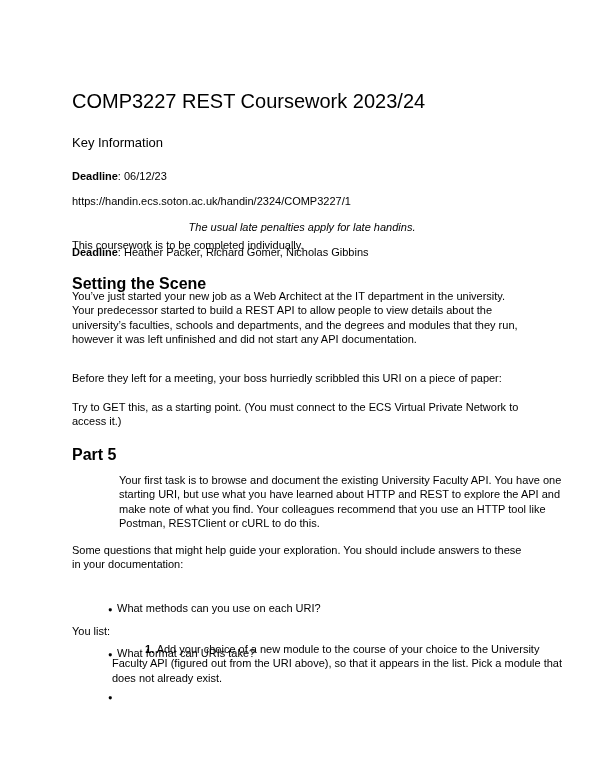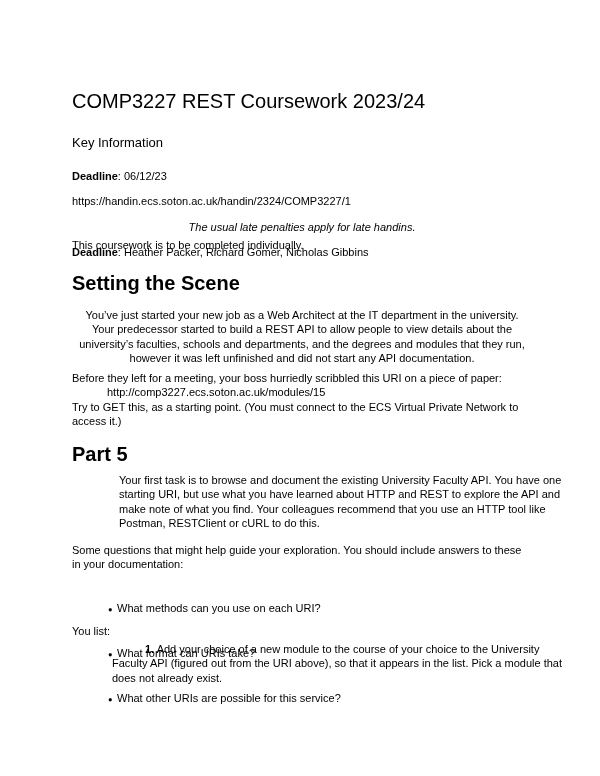--- a/index.html
+++ b/index.html
@@ -20,34 +20,34 @@
     line-height: 25px;
     font-weight: 400;
   }
   .h-key {
     top: 133px;
     font-size: 13px;
     line-height: 19px;
     font-weight: 400;
   }
   .h-section {
-    font-size: 20px;
+    font-size: 16px;
     line-height: 21px;
     font-weight: 700;
   }
   .h-setting { top: 273px; }
   .h-part1 { top: 444px; }
   .body, .line {
     font-size: 11px;
     line-height: 14.4px;
     white-space: pre-wrap;
   }
   .key-lines { top: 158px; }
   .note { top: 238px; font-weight: 400; }
-  .scene-p1 { top: 308px; text-align: center; }
+  .scene-p1 { top: 289px; }
   .scene-p2 { top: 371px; }
   .p1-p1 { top: 473px; margin-left: 47px; }
   .p1-p2 { top: 543px; }
   .bullet-list { top: 572px; }
   .you-must { top: 624px; }
   .item1 { top: 642px; text-indent: 33px; margin-left: 40px; }
   .b { font-weight: 700; }
   .i { font-style: italic; text-align: center; }
   .uri-indent { display: inline-block; margin-left: 35px; }
   .bullet-row { display: flex; align-items: baseline; padding-left: 36px; }
@@ -73,31 +73,31 @@
     <p class="line i">The usual late penalties apply for late handins.</p>
     <p class="line"><span class="b">Deadline</span><span>: Heather Packer, Richard Gomer, Nicholas Gibbins</span></p>
   </div>
 
   <div class="abs body note">This coursework is to be completed individually.</div>
 
   <div class="abs h-section h-setting">Setting the Scene</div>
 
   <p class="abs body scene-p1">You’ve just started your new job as a Web Architect at the IT department in the university.  Your predecessor started to build a REST API to allow people to view details about the university’s faculties, schools and departments, and the degrees and modules that they run, however it was left unfinished and did not start any API documentation.</p>
 
-  <div class="abs body scene-p2"><span>Before they left for a meeting, your boss hurriedly scribbled this URI on a piece of paper:</span><br><span class="uri-indent">http://comp3227.ecs.soton.ac.uk/modules/15</span><br><span>Try to GET this, as a starting point. (You must connect to the ECS Virtual Private Network to access it.)</span></div>
+  <div class="abs body scene-p2"><span>Before they left for a meeting, your boss hurriedly scribbled this URI on a piece of paper:</span><br><br><span>Try to GET this, as a starting point. (You must connect to the ECS Virtual Private Network to access it.)</span></div>
 
   <div class="abs h-section h-part1">Part 5</div>
 
   <p class="abs body p1-p1">Your first task is to browse and document the existing University Faculty API. You have one starting URI, but use what you have learned about HTTP and REST to explore the API and make note of what you find. Your colleagues recommend that you use an HTTP tool like Postman, RESTClient or cURL to do this.</p>
 
   <p class="abs body p1-p2">Some questions that might help guide your exploration. You should include answers to these in your documentation:</p>
 
   <div class="abs body bullet-list">
     <div class="bullet-row"><span class="bullet-marker">●</span><span>What methods can you use on each URI?</span></div>
     <div class="bullet-row"><span class="bullet-marker">●</span><span>What format can URIs take?</span></div>
-    <div class="bullet-row"><span class="bullet-marker">●</span><span>What other URIs are possible for this service?</span></div>
+    <div class="bullet-row"><span class="bullet-marker">●</span></div>
   </div>
 
   <p class="abs body you-must">You list:</p>
 
   <p class="abs body item1"><span class="b">1.</span><span> Add your choice of a new module to the course of your choice to the University Faculty API (figured out from the URI above), so that it appears in the list. Pick a module that does not already exist.</span></p>
 
 </div>
 
 </body></html>

